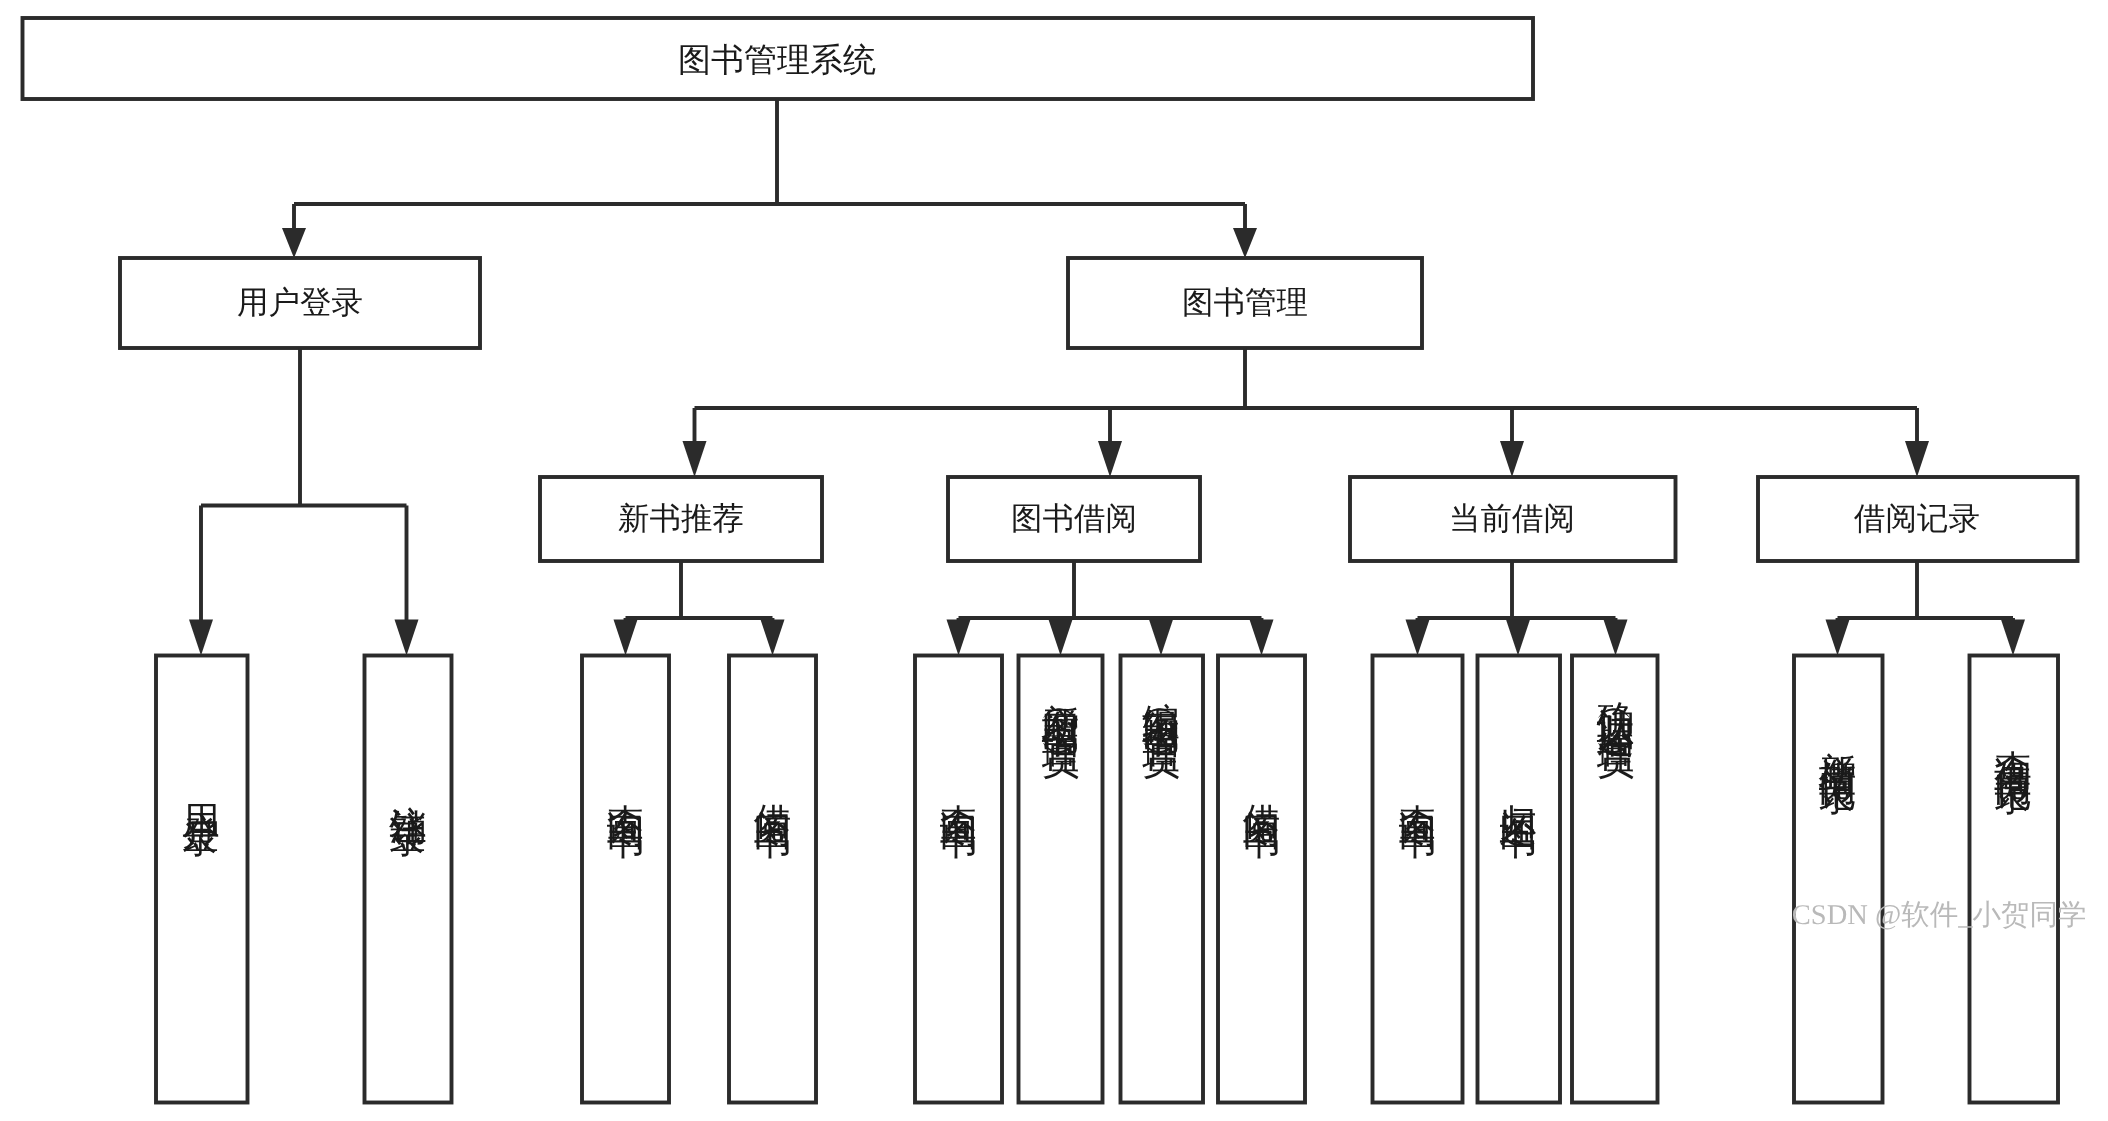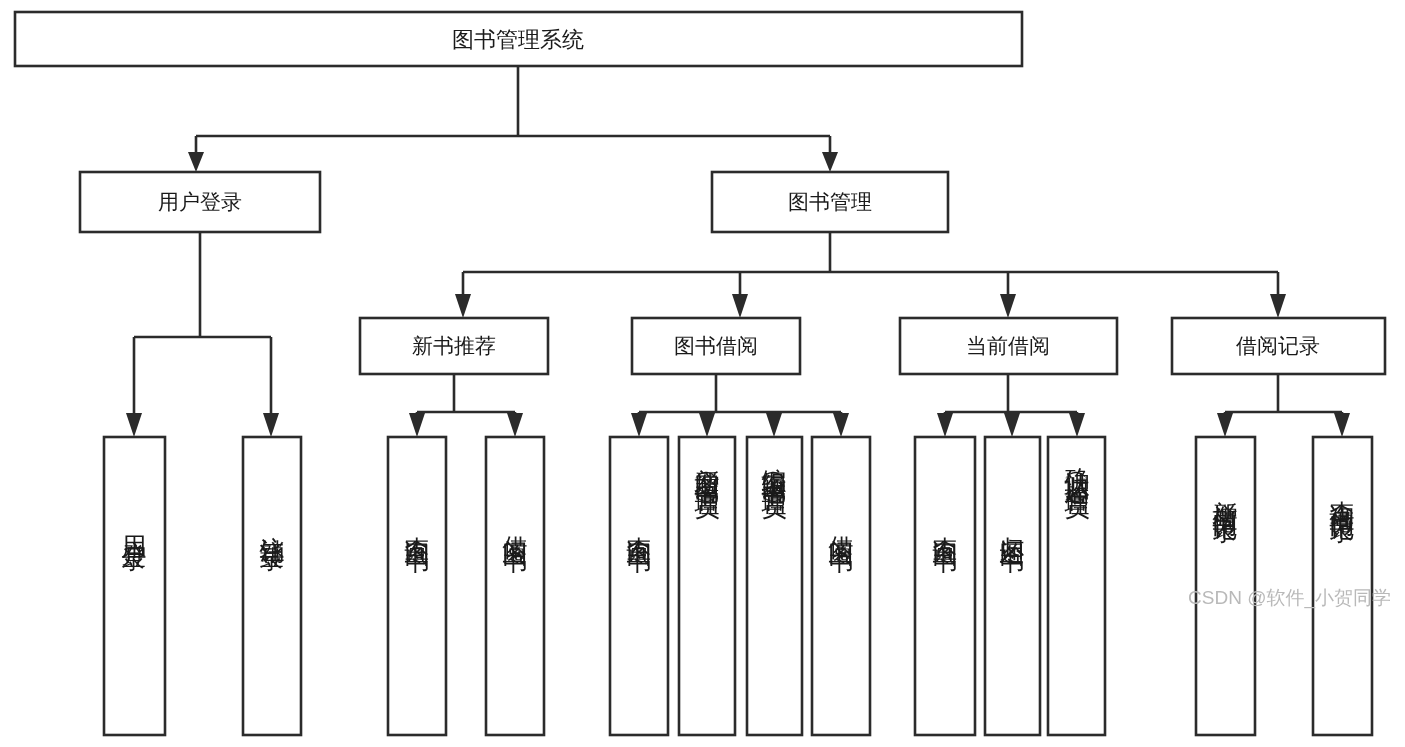--- a/index.html
+++ b/index.html
@@ -61,22 +61,22 @@
     letter-spacing: 4px;
     color: #1a1a1a;
     white-space: nowrap;
     transform: translateX(-50%);
     pointer-events: none;
     user-select: none;
   }
   #watermark {
     position: absolute;
     right: 14px;
-    bottom: 12px;
-    font-family: Liberation Sans, sans-serif;
+    bottom: 0;
+    font-family: Liberation Serif, serif;
     font-size: 19px;
     color: #b9b9b9;
     white-space: nowrap;
     user-select: none;
   }
 </style>
 </head>
 <body>
 
 <div id="diagram-root">

